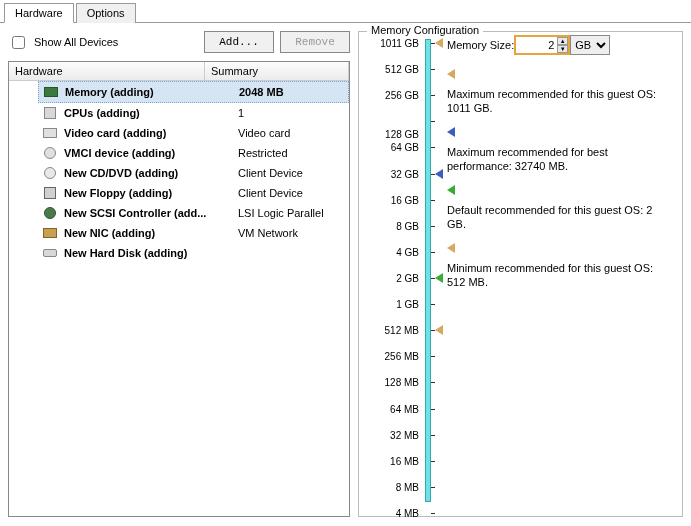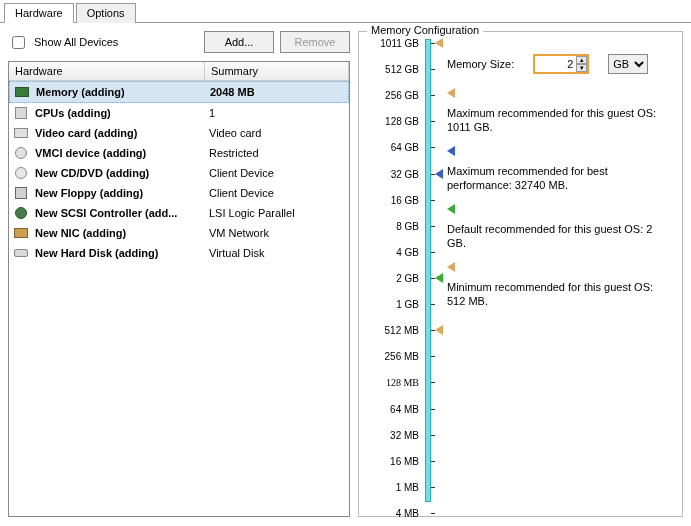--- a/index.html
+++ b/index.html
@@ -59,21 +59,21 @@
   }
   .btns {
     display: flex;
     gap: 6px;
   }
   button.winbtn {
     width: 70px;
     height: 22px;
     background: #f0f0f0;
     border: 1px solid #888;
-    font-family: Liberation Sans, sans-serif;
+    font-family: Liberation Mono, monospace;
     font-size: 11px;
     cursor: pointer;
   }
   button.winbtn:disabled {
     color: #999;
     cursor: default;
   }
   .hw-table {
     border: 1px solid #888;
     flex: 1;
@@ -90,20 +90,21 @@
     padding: 3px 6px;
     border-right: 1px solid #ccc;
   }
   .hw-header .col-hw { width: 196px; }
   .hw-header .col-sum { flex: 1; }
   .hw-row {
     display: flex;
     padding: 2px 4px;
     align-items: center;
     cursor: default;
+    margin-left: 29px;
   }
   .hw-row.selected {
     background: #d6e5f3;
     border: 1px dotted #7da2ce;
     font-weight: bold;
   }
   .hw-row .icon {
     width: 16px;
     height: 16px;
     margin-right: 6px;
@@ -176,23 +177,22 @@
     border-bottom: 5px solid transparent;
     transform: translateY(-50%);
   }
   .mem-right {
     flex: 1;
     padding-top: 2px;
   }
   .mem-size-row {
     display: flex;
     align-items: center;
-    gap: 19px;
+    gap: 0;
     margin-bottom: 12px;
-    margin-top: 19px;
   }
   .mem-size-input {
     width: 56px;
     height: 20px;
     border: 2px solid #e8a33d;
     text-align: right;
     padding-right: 14px;
     font-family: inherit;
     font-size: 11px;
     position: relative;
@@ -336,67 +336,66 @@
               <span class="ic-nic"></span>
             </span>
             <span class="hw-name">New NIC (adding)</span>
             <span class="hw-sum">VM Network</span>
           </div>
           <div class="hw-row">
             <span class="icon">
               <span class="ic-disk"></span>
             </span>
             <span class="hw-name">New Hard Disk (adding)</span>
-            <span class="hw-sum">Virtual Disk</span>
           </div>
         </div>
     </div>
   </div>
 
   <div class="right-panel">
     <div class="group-box">
       <span class="group-title">Memory Configuration</span>
       <div class="mem-config">
         <div class="mem-scale" id="mem-scale">
           <div class="scale-bar"></div>
         <div class="scale-label" style="top: 10px;">1011 GB</div>
             <div class="scale-tick" style="top: 10px;"></div>
             <div class="scale-label" style="top: 36.1111px;">512 GB</div>
             <div class="scale-tick" style="top: 36.1111px;"></div>
             <div class="scale-label" style="top: 62.2222px;">256 GB</div>
             <div class="scale-tick" style="top: 62.2222px;"></div>
-            <div class="scale-label" style="top: 88px;">128 GB</div>
+            <div class="scale-label" style="top: 101px;">128 GB</div>
             <div class="scale-tick" style="top: 88.3333px;"></div>
             <div class="scale-label" style="top: 114.444px;">64 GB</div>
             <div class="scale-tick" style="top: 114.444px;"></div>
             <div class="scale-label" style="top: 140.556px;">32 GB</div>
             <div class="scale-tick" style="top: 140.556px;"></div>
             <div class="scale-label" style="top: 166.667px;">16 GB</div>
             <div class="scale-tick" style="top: 166.667px;"></div>
             <div class="scale-label" style="top: 192.778px;">8 GB</div>
             <div class="scale-tick" style="top: 192.778px;"></div>
             <div class="scale-label" style="top: 218.889px;">4 GB</div>
             <div class="scale-tick" style="top: 218.889px;"></div>
             <div class="scale-label" style="top: 245px;">2 GB</div>
             <div class="scale-tick" style="top: 245px;"></div>
             <div class="scale-label" style="top: 271.111px;">1 GB</div>
             <div class="scale-tick" style="top: 271.111px;"></div>
             <div class="scale-label" style="top: 297.222px;">512 MB</div>
             <div class="scale-tick" style="top: 297.222px;"></div>
             <div class="scale-label" style="top: 323.333px;">256 MB</div>
             <div class="scale-tick" style="top: 323.333px;"></div>
-            <div class="scale-label" style="top: 349.444px; font-family: Liberation Serif, serif;">128 MB</div>
+            <div class="scale-label" style="top: 349.444px;">128 MB</div>
             <div class="scale-tick" style="top: 349.444px;"></div>
             <div class="scale-label" style="top: 375.556px;">64 MB</div>
             <div class="scale-tick" style="top: 375.556px;"></div>
             <div class="scale-label" style="top: 401.667px;">32 MB</div>
             <div class="scale-tick" style="top: 401.667px;"></div>
             <div class="scale-label" style="top: 427.778px;">16 MB</div>
             <div class="scale-tick" style="top: 427.778px;"></div>
-            <div class="scale-label" style="top: 453.889px;">1 MB</div>
+            <div class="scale-label" style="top: 453.889px;">8 MB</div>
             <div class="scale-tick" style="top: 453.889px;"></div>
             <div class="scale-label" style="top: 480px;">4 MB</div>
             <div class="scale-tick" style="top: 480px;"></div>
             <div class="scale-marker" style="top: 10px; border-right: 8px solid rgb(216, 168, 96);"></div>
             <div class="scale-marker" style="top: 140.556px; border-right: 8px solid rgb(58, 95, 191);"></div>
             <div class="scale-marker" style="top: 245px; border-right: 8px solid rgb(58, 170, 58);"></div>
             <div class="scale-marker" style="top: 297.222px; border-right: 8px solid rgb(216, 168, 96);"></div>
           </div>
         <div class="mem-right">
           <div class="mem-size-row">

